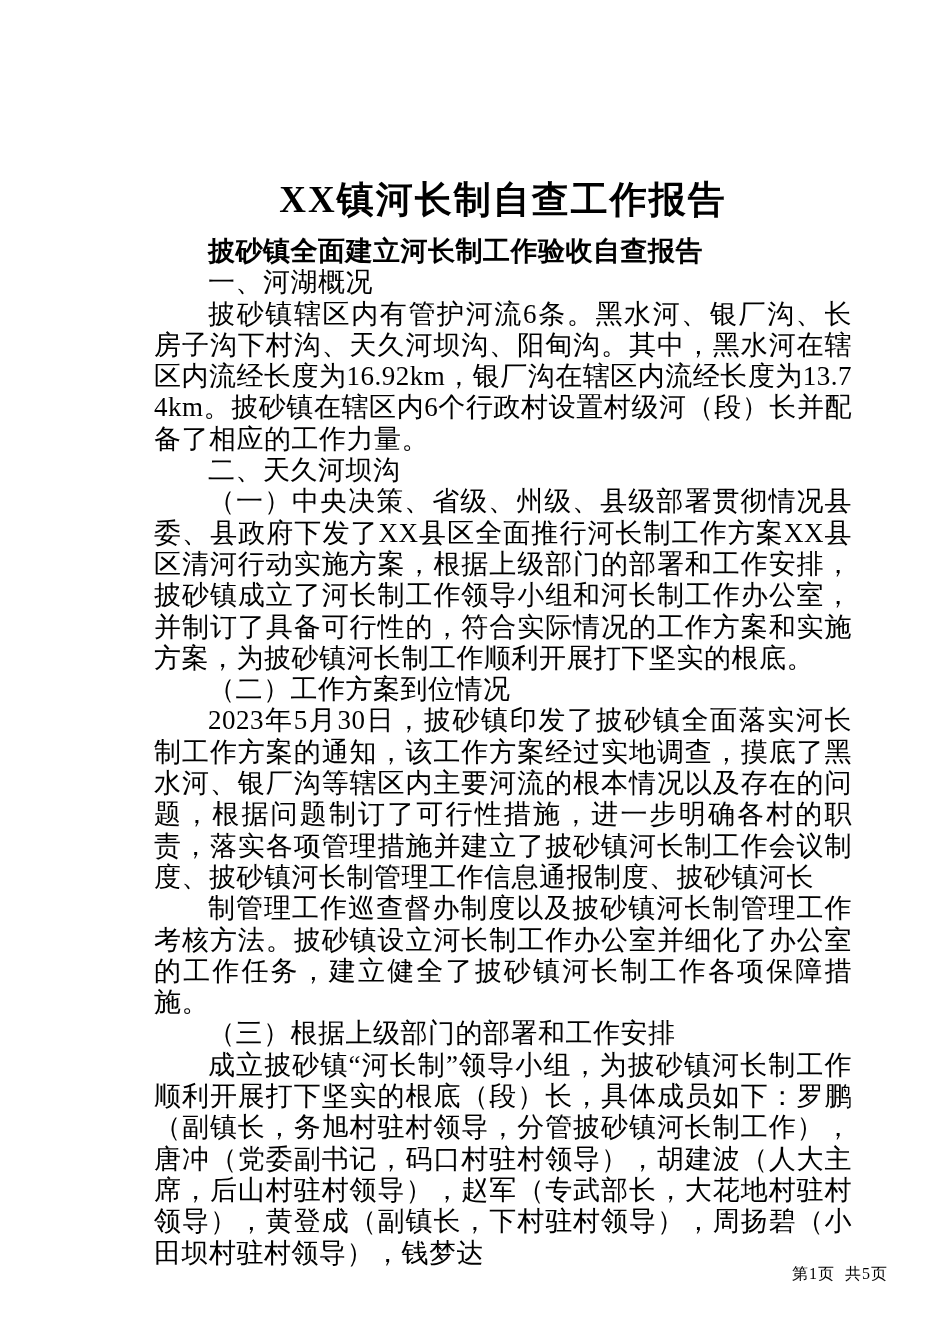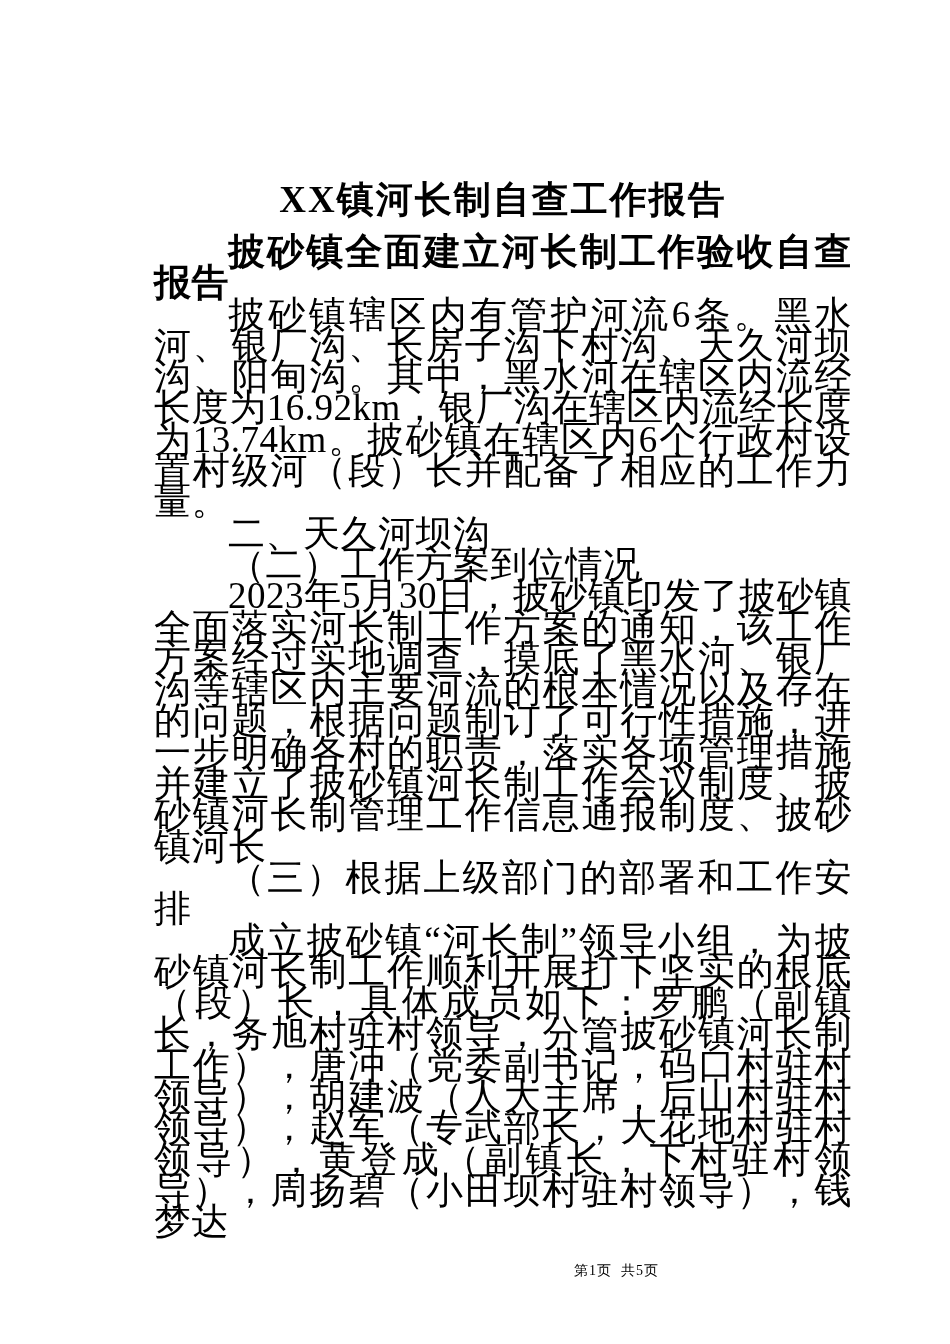--- a/index.html
+++ b/index.html
@@ -26,56 +26,59 @@
   .doc-title {
     font-size: 37px;
     font-weight: bold;
     text-align: center;
     letter-spacing: 2px;
     margin: 0 0 14px 0;
     line-height: 44px;
     font-family: "Liberation Serif", serif;
   }
   .para {
-    font-size: 37px;
+    font-size: 27px;
     line-height: 31.3px;
     letter-spacing: 0.5px;
     text-align: justify;
     text-justify: inter-ideograph;
     text-indent: 2em;
     margin: 0;
     word-break: break-all;
   }
   .para-sans {
     font-family: "Liberation Sans", sans-serif;
     font-weight: bold;
   }
   .footer {
     position: absolute;
     top: 1246px;
-    left: 528px;
+    left: 560px;
     width: 300px;
-    text-align: left;
-    font-size: 14px;
+    text-align: right;
+    font-size: 16px;
     letter-spacing: 1px;
     white-space: pre;
     font-family: "Liberation Serif", serif;
     color: #000000;
   }
 </style>
 </head>
 <body>
 
 <div class="page">
   <div class="content">
     <h1 class="doc-title">XX镇河长制自查工作报告</h1>
     <p class="para para-sans">披砂镇全面建立河长制工作验收自查报告</p>
+    <p class="para">一、河湖概况</p>
     <p class="para">披砂镇辖区内有管护河流6条。黑水河、银厂沟、长房子沟下村沟、天久河坝沟、阳甸沟。其中，黑水河在辖区内流经长度为16.92km，银厂沟在辖区内流经长度为13.74km。披砂镇在辖区内6个行政村设置村级河（段）长并配备了相应的工作力量。</p>
     <p class="para">二、天久河坝沟</p>
+    <p class="para">（一）中央决策、省级、州级、县级部署贯彻情况县委、县政府下发了XX县区全面推行河长制工作方案XX县区清河行动实施方案，根据上级部门的部署和工作安排，披砂镇成立了河长制工作领导小组和河长制工作办公室，并制订了具备可行性的，符合实际情况的工作方案和实施方案，为披砂镇河长制工作顺利开展打下坚实的根底。</p>
     <p class="para">（二）工作方案到位情况</p>
     <p class="para">2023年5月30日，披砂镇印发了披砂镇全面落实河长制工作方案的通知，该工作方案经过实地调查，摸底了黑水河、银厂沟等辖区内主要河流的根本情况以及存在的问题，根据问题制订了可行性措施，进一步明确各村的职责，落实各项管理措施并建立了披砂镇河长制工作会议制度、披砂镇河长制管理工作信息通报制度、披砂镇河长</p>
+    <p class="para">制管理工作巡查督办制度以及披砂镇河长制管理工作考核方法。披砂镇设立河长制工作办公室并细化了办公室的工作任务，建立健全了披砂镇河长制工作各项保障措施。</p>
     <p class="para">（三）根据上级部门的部署和工作安排</p>
     <p class="para">成立披砂镇“河长制”领导小组，为披砂镇河长制工作顺利开展打下坚实的根底（段）长，具体成员如下：罗鹏（副镇长，务旭村驻村领导，分管披砂镇河长制工作），唐冲（党委副书记，码口村驻村领导），胡建波（人大主席，后山村驻村领导），赵军（专武部长，大花地村驻村领导），黄登成（副镇长，下村驻村领导），周扬碧（小田坝村驻村领导），钱梦达</p>
   </div>
   <div class="footer">
     <span>第1页  共5页</span>
   </div>
 </div>
 
 </body></html>

